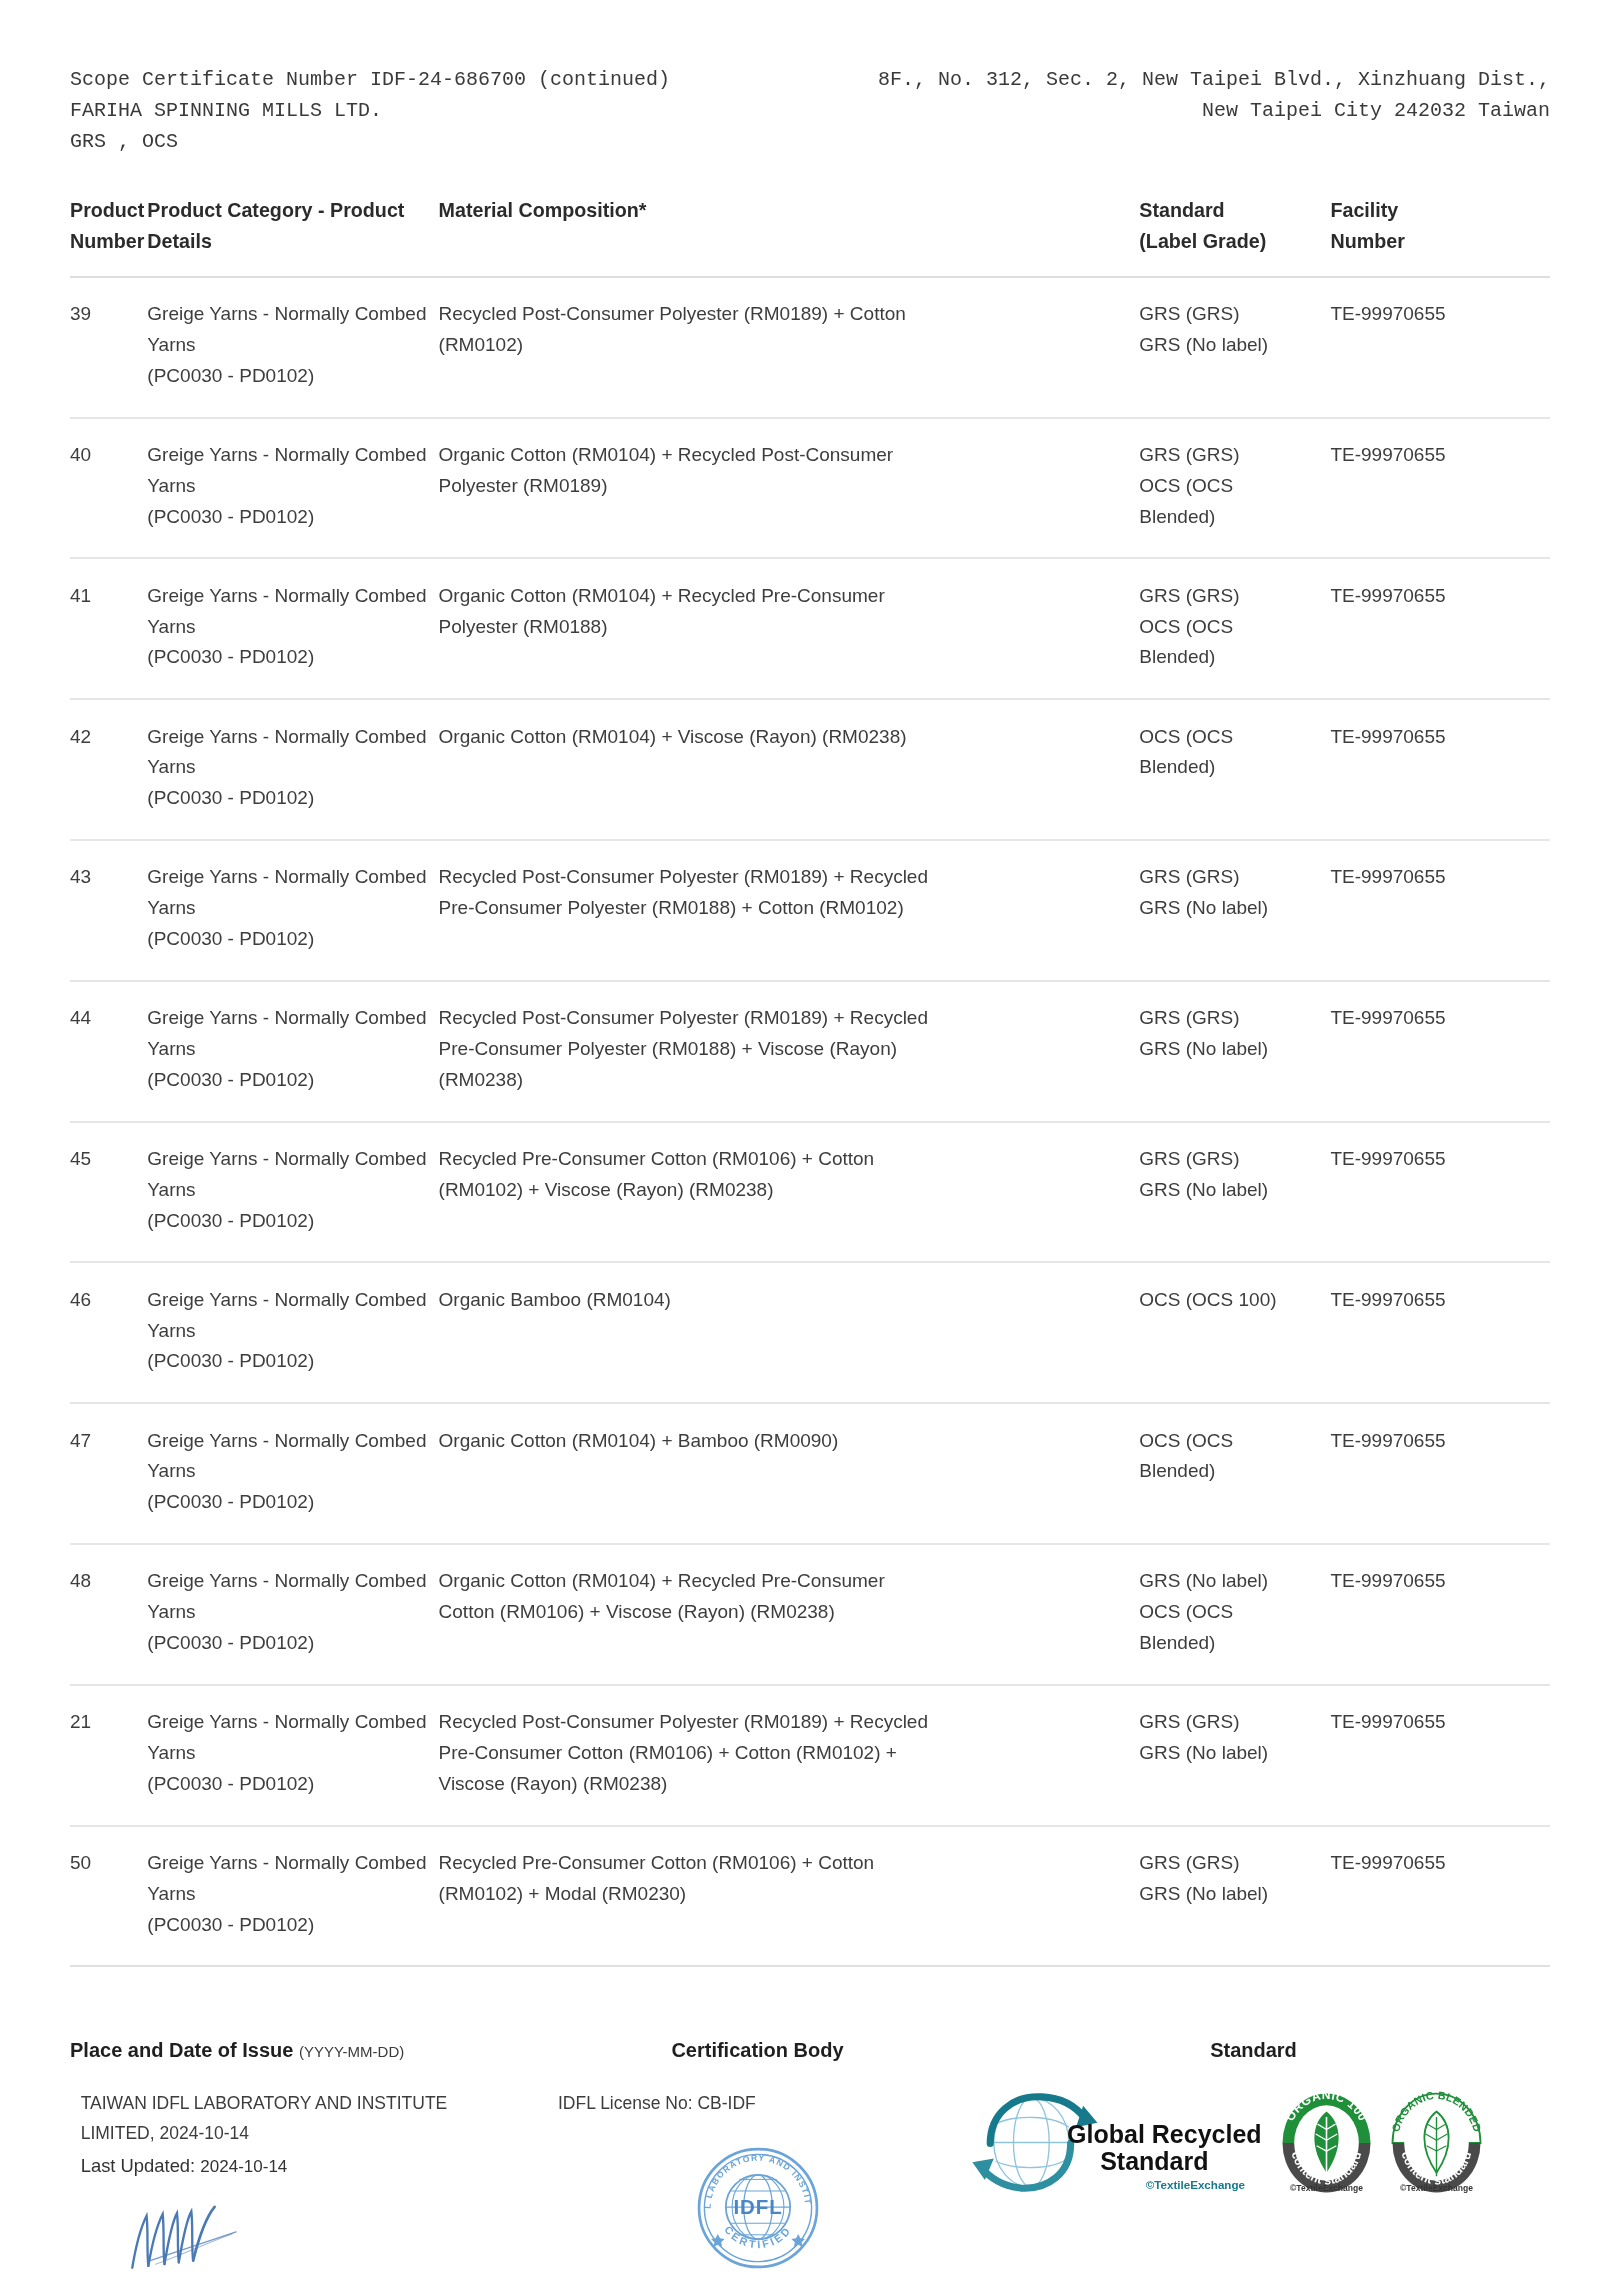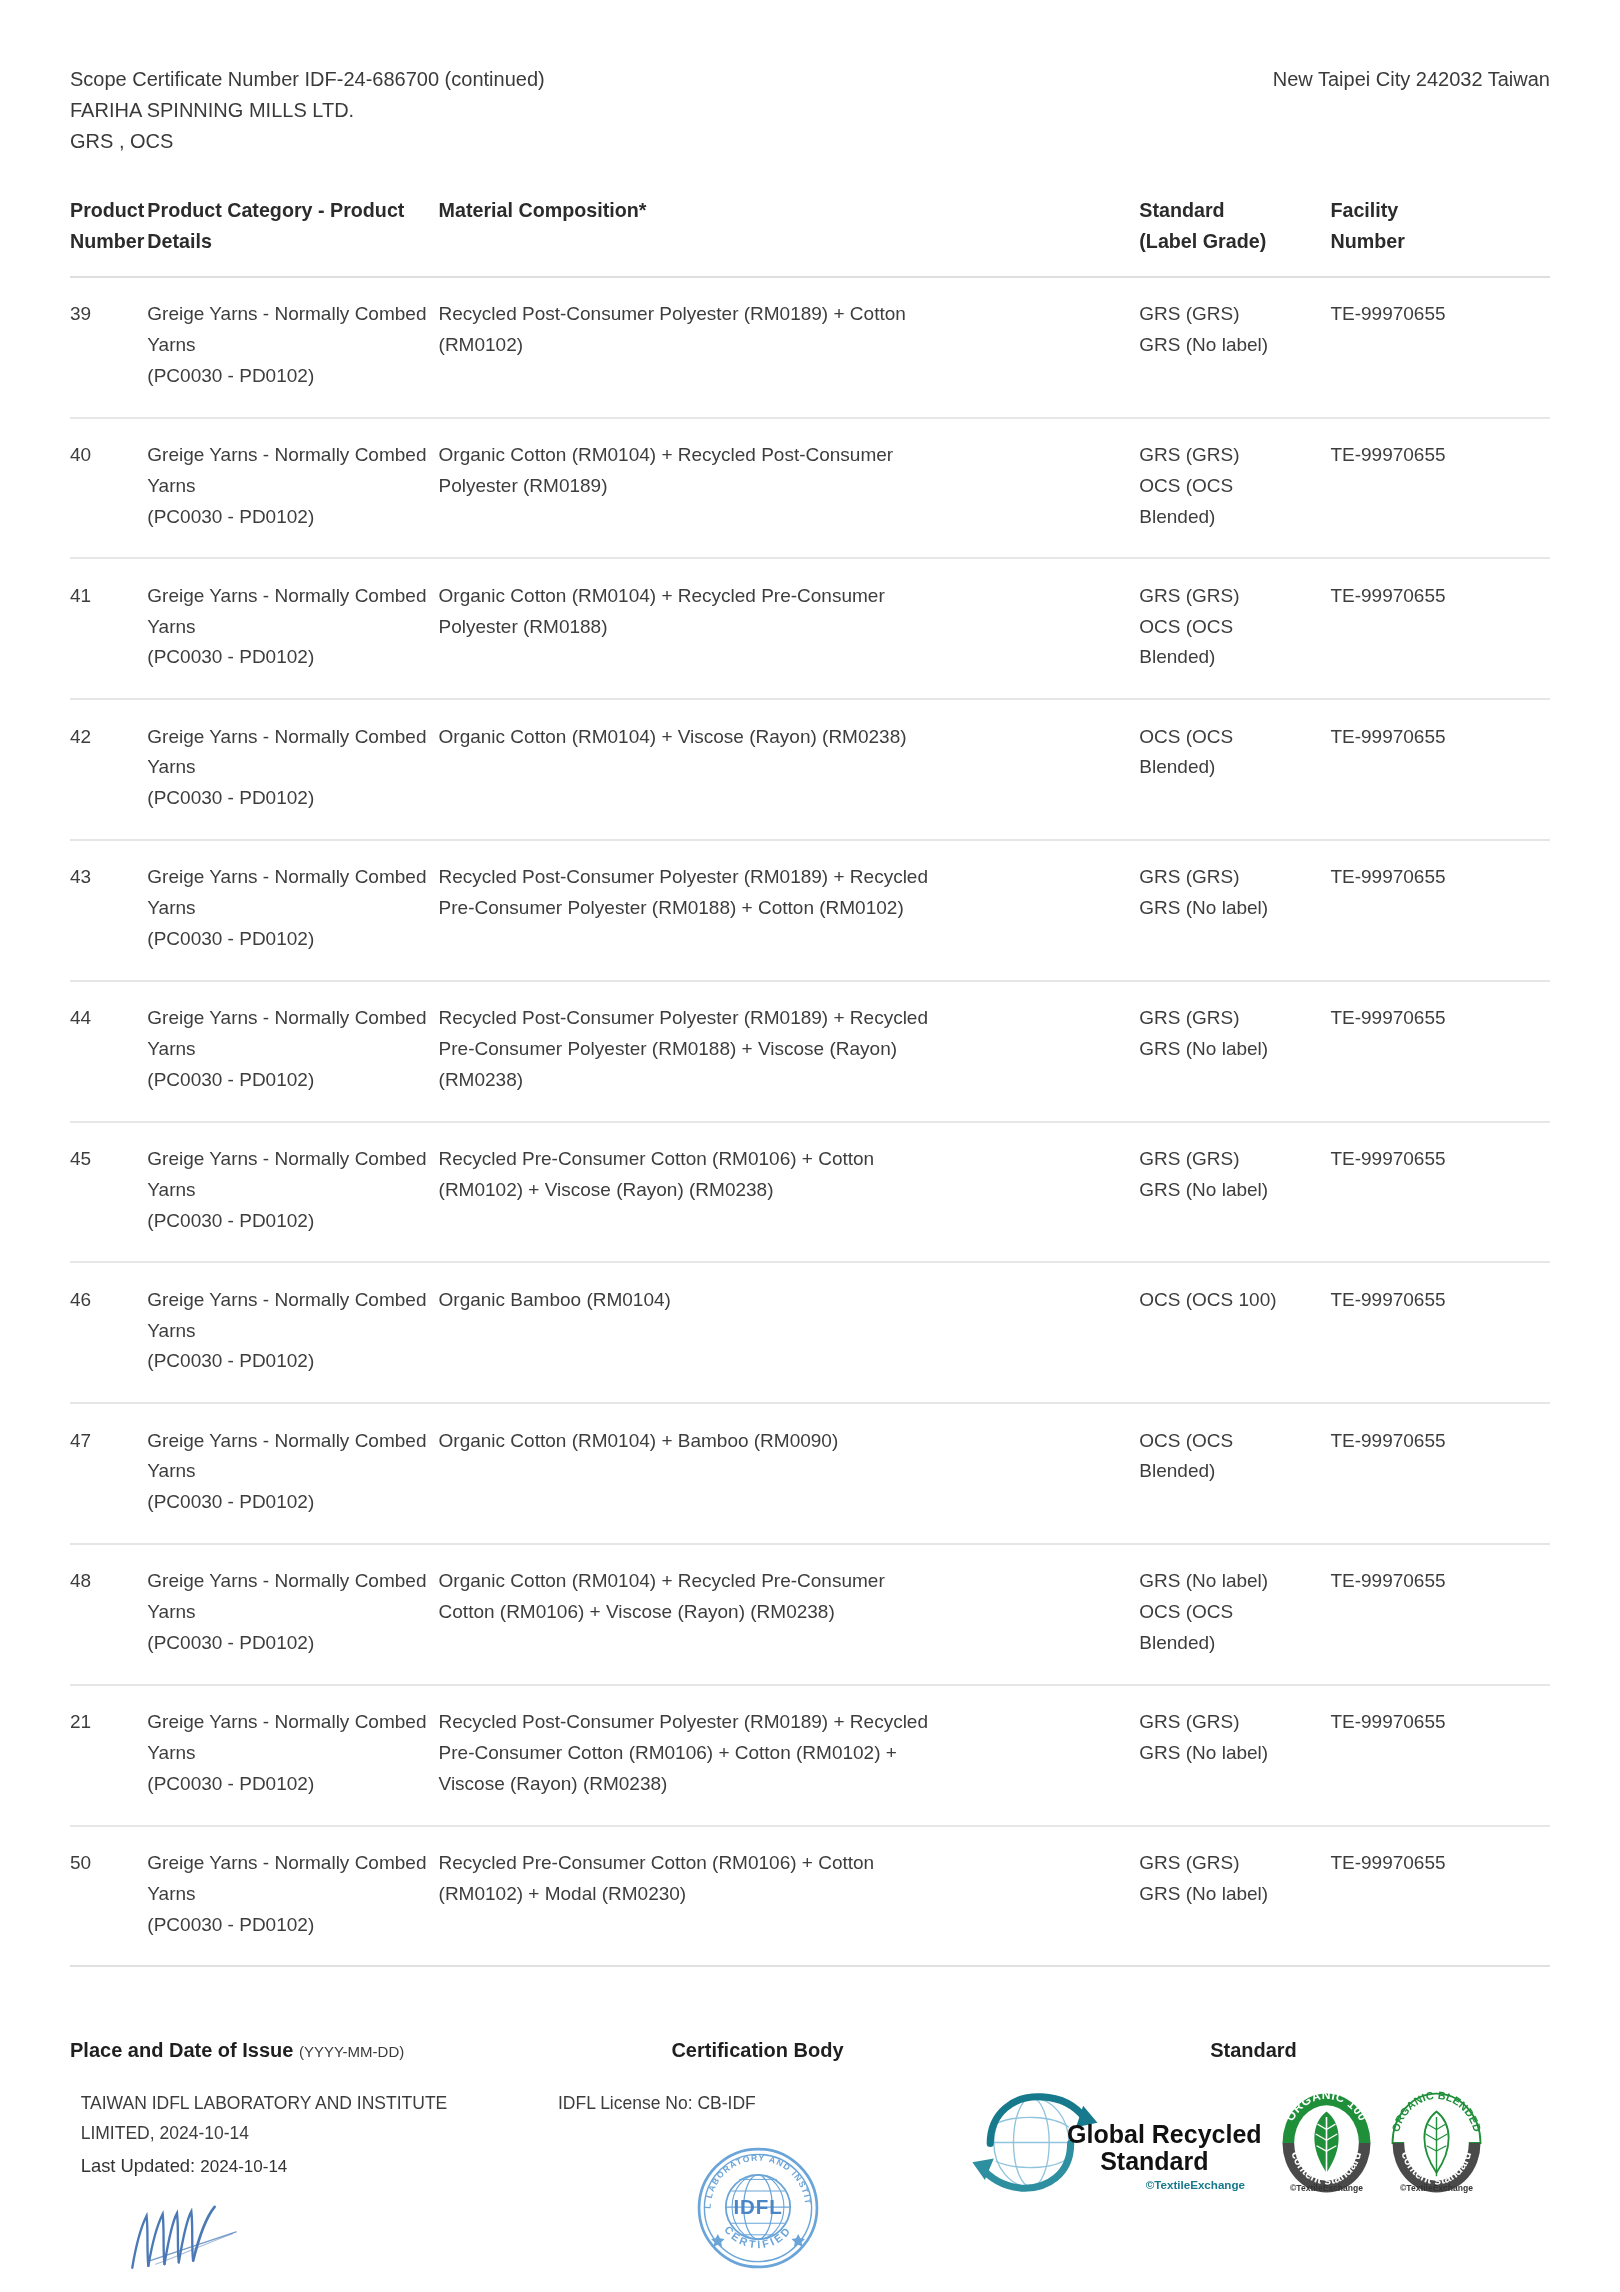--- a/index.html
+++ b/index.html
@@ -23,20 +23,21 @@
 
   
   .doc-header {
     display: flex;
     justify-content: space-between;
     align-items: flex-start;
     padding-top: 64px;
     font-size: 20px;
     line-height: 1.55;
     color: #3a3a3a;
+    font-family: Liberation Mono, monospace;
   }
   .doc-header .left  { text-align: left; }
   .doc-header .right { text-align: right; }
   .doc-header div > div { white-space: nowrap; }
 
   
   table.products {
     width: 100%;
     border-collapse: collapse;
     margin-top: 38px;
@@ -124,20 +125,21 @@
 
 <div class="page">
 
   <div class="doc-header">
     <div class="left">
       <div>Scope Certificate Number IDF-24-686700 (continued)</div>
       <div>FARIHA SPINNING MILLS LTD.</div>
       <div>GRS , OCS</div>
     </div>
     <div class="right">
+      <div>8F., No. 312, Sec. 2, New Taipei Blvd., Xinzhuang Dist.,</div>
       <div>New Taipei City 242032 Taiwan</div>
     </div>
   </div>
 
   <table class="products">
     <colgroup>
       <col class="c-num">
         <col class="c-cat">
         <col class="c-mat">
         <col class="c-std">

